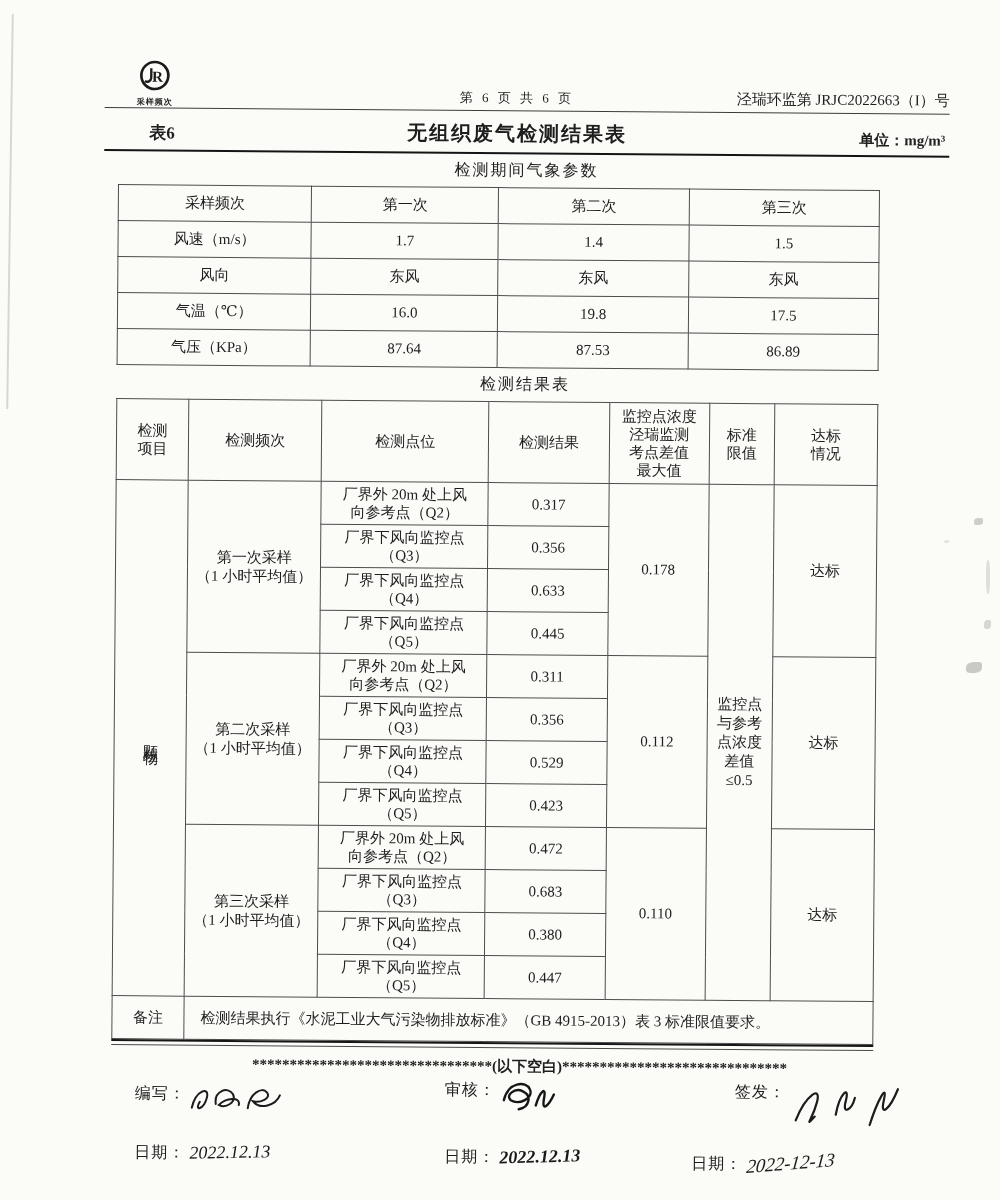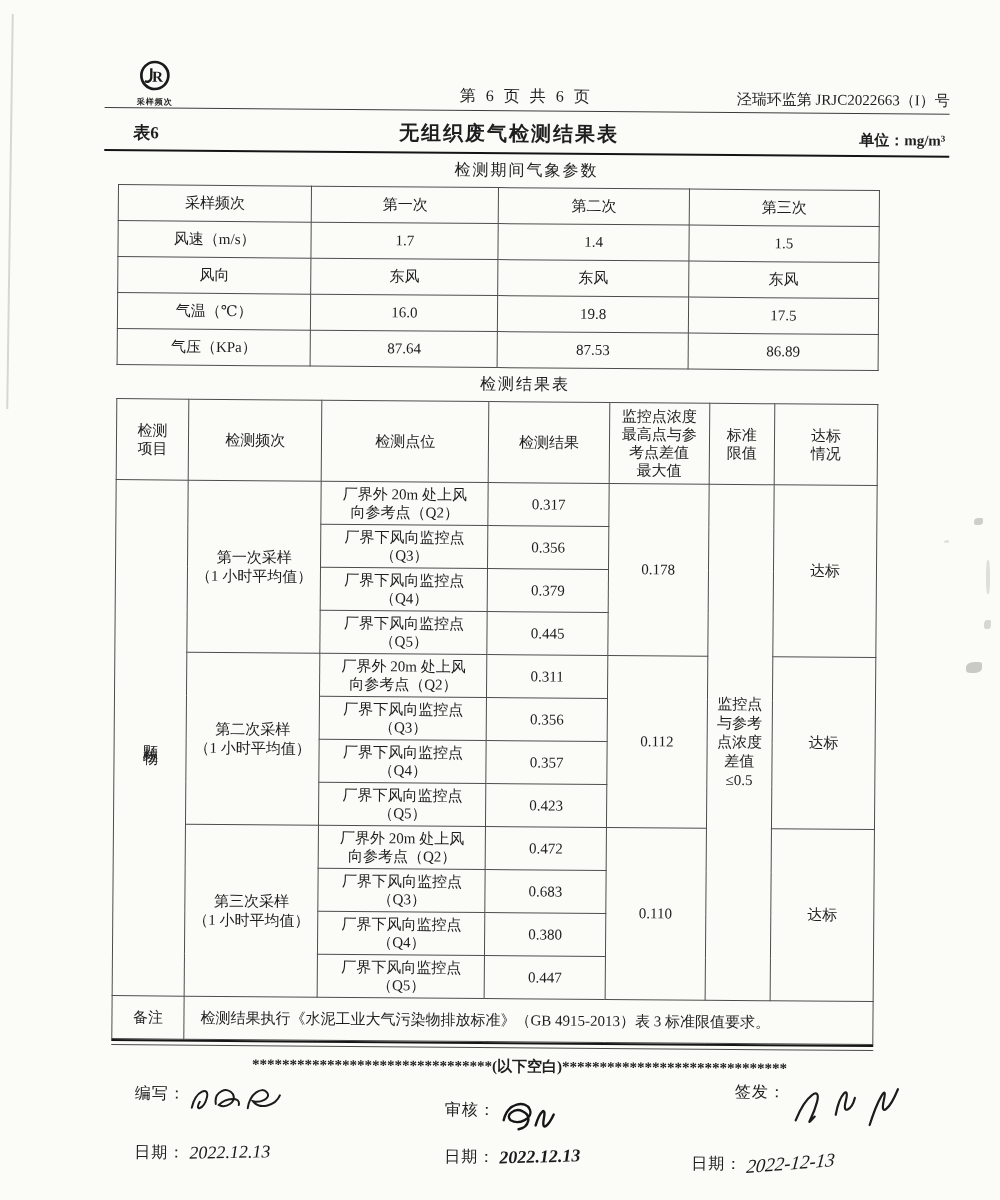--- a/index.html
+++ b/index.html
@@ -13,24 +13,24 @@
     position:absolute;left:105px;top:58px;width:845px;
     transform:rotate(0.45deg);transform-origin:0 0;
   }
   
   .logo-block{position:absolute;left:22px;top:0px;width:56px;text-align:center;}
   .logo-caption{font-size:8px;font-weight:bold;letter-spacing:1px;color:#222;margin-top:-2px;}
   .page-header{
     display:flex;align-items:flex-end;height:46px;
     border-bottom:1.5px solid #3c3c3c;padding-bottom:3px;
   }
-  .page-info{margin-left:355px;font-size:16px;letter-spacing:3px;}
+  .page-info{margin-left:355px;font-size:13px;letter-spacing:3px;}
   .report-no{margin-left:auto;font-size:15px;}
   .title-row{display:flex;align-items:flex-end;padding:9px 0 5px 0;border-bottom:2.5px solid #141414;}
-  .table-label{margin-left:29px;font-size:17px;font-weight:bold;}
+  .table-label{margin-left:45px;font-size:17px;font-weight:bold;}
   .doc-title{flex:1;text-align:center;font-size:20px;font-weight:bold;letter-spacing:2px;}
   .unit{font-size:15px;font-weight:bold;margin-right:4px;}
   .section-title{text-align:center;font-size:16px;letter-spacing:2px;padding:6px 0;}
   
   table{border-collapse:collapse;table-layout:fixed;margin-left:14px;width:762px;}
   td,th{border:1px solid #4d4d4d;text-align:center;vertical-align:middle;
         font-size:15px;font-weight:normal;line-height:19px;padding:2px 1px;
         white-space:pre-line;overflow:hidden;}
   .met-table td,.met-table th{height:31px;}
   .res-table th{height:76px;line-height:18px;}
@@ -145,21 +145,21 @@
         <col style="width:103px">
     </colgroup>
     <tbody>
         <tr>
       <th>检测
 项目</th>
       <th>检测频次</th>
       <th>检测点位</th>
       <th>检测结果</th>
       <th>监控点浓度
-最高点与参
+泾瑞监测
 考点差值
 最大值</th>
       <th>标准
 限值</th>
       <th>达标
 情况</th>
     </tr>
 
     <tr>
       <td rowspan="12"><span class="vertical-text">颗粒物</span></td>
@@ -177,21 +177,21 @@
       <td rowspan="4">达标</td>
     </tr>
     <tr>
       <td class="cell-loc">厂界下风向监控点
 （Q3）</td>
       <td>0.356</td>
     </tr>
     <tr>
       <td class="cell-loc">厂界下风向监控点
 （Q4）</td>
-      <td>0.379</td>
+      <td>0.633</td>
     </tr>
     <tr>
       <td class="cell-loc">厂界下风向监控点
 （Q5）</td>
       <td>0.445</td>
     </tr>
 
     <tr>
       <td rowspan="4">第二次采样
 （1 小时平均值）</td>
@@ -202,21 +202,21 @@
       <td rowspan="4">达标</td>
     </tr>
     <tr>
       <td class="cell-loc">厂界下风向监控点
 （Q3）</td>
       <td>0.356</td>
     </tr>
     <tr>
       <td class="cell-loc">厂界下风向监控点
 （Q4）</td>
-      <td>0.357</td>
+      <td>0.529</td>
     </tr>
     <tr>
       <td class="cell-loc">厂界下风向监控点
 （Q5）</td>
       <td>0.423</td>
     </tr>
 
     <tr>
       <td rowspan="4">第三次采样
 （1 小时平均值）</td>
@@ -252,21 +252,21 @@
 
   <div class="separator">********************************(以下空白)******************************</div>
 
   <div class="footer">
     <div class="sig-block" style="left:38px;top:10px;">
       <span class="sig-role">编写：</span>
       <svg class="sig-svg" width="100" height="44" viewBox="0 0 100 44">
         <path d="M6 30 C10 12 24 8 21 20 C18 32 8 34 14 24 M30 26 C28 13 42 8 47 16 C51 24 40 31 33 27 C40 20 55 18 53 27 M62 30 C64 15 76 8 81 14 C86 20 74 25 67 23 C74 32 90 27 94 17" fill="none" stroke="#1c1c1c" stroke-width="2" stroke-linecap="round"></path>
       </svg>
     </div>
-    <div class="sig-block" style="left:348px;top:24px;justify-content:center;">
+    <div class="sig-block" style="left:348px;top:4px;justify-content:center;">
       <span class="sig-role">审核：</span>
       <svg class="sig-svg" width="64" height="44" viewBox="0 0 64 44">
         <path d="M8 26 C12 8 30 6 34 15 C38 24 23 31 15 26 C9 21 19 13 27 17 C36 21 34 33 23 35 M40 31 C44 17 51 10 48 25 C46 38 53 31 58 20" fill="none" stroke="#161616" stroke-width="2.4" stroke-linecap="round"></path>
       </svg>
     </div>
     <div class="sig-block" style="left:638px;top:4px;">
       <span class="sig-role">签发：</span>
       <svg class="sig-svg" width="120" height="56" viewBox="0 0 120 56">
         <path d="M10 44 C20 18 36 8 31 26 C27 42 18 52 29 40 M50 38 C54 16 64 8 60 24 C56 39 66 33 69 21 M84 48 C92 22 102 5 98 23 C94 41 104 32 112 12" fill="none" stroke="#1c1c1c" stroke-width="2.2" stroke-linecap="round"></path>
       </svg>

